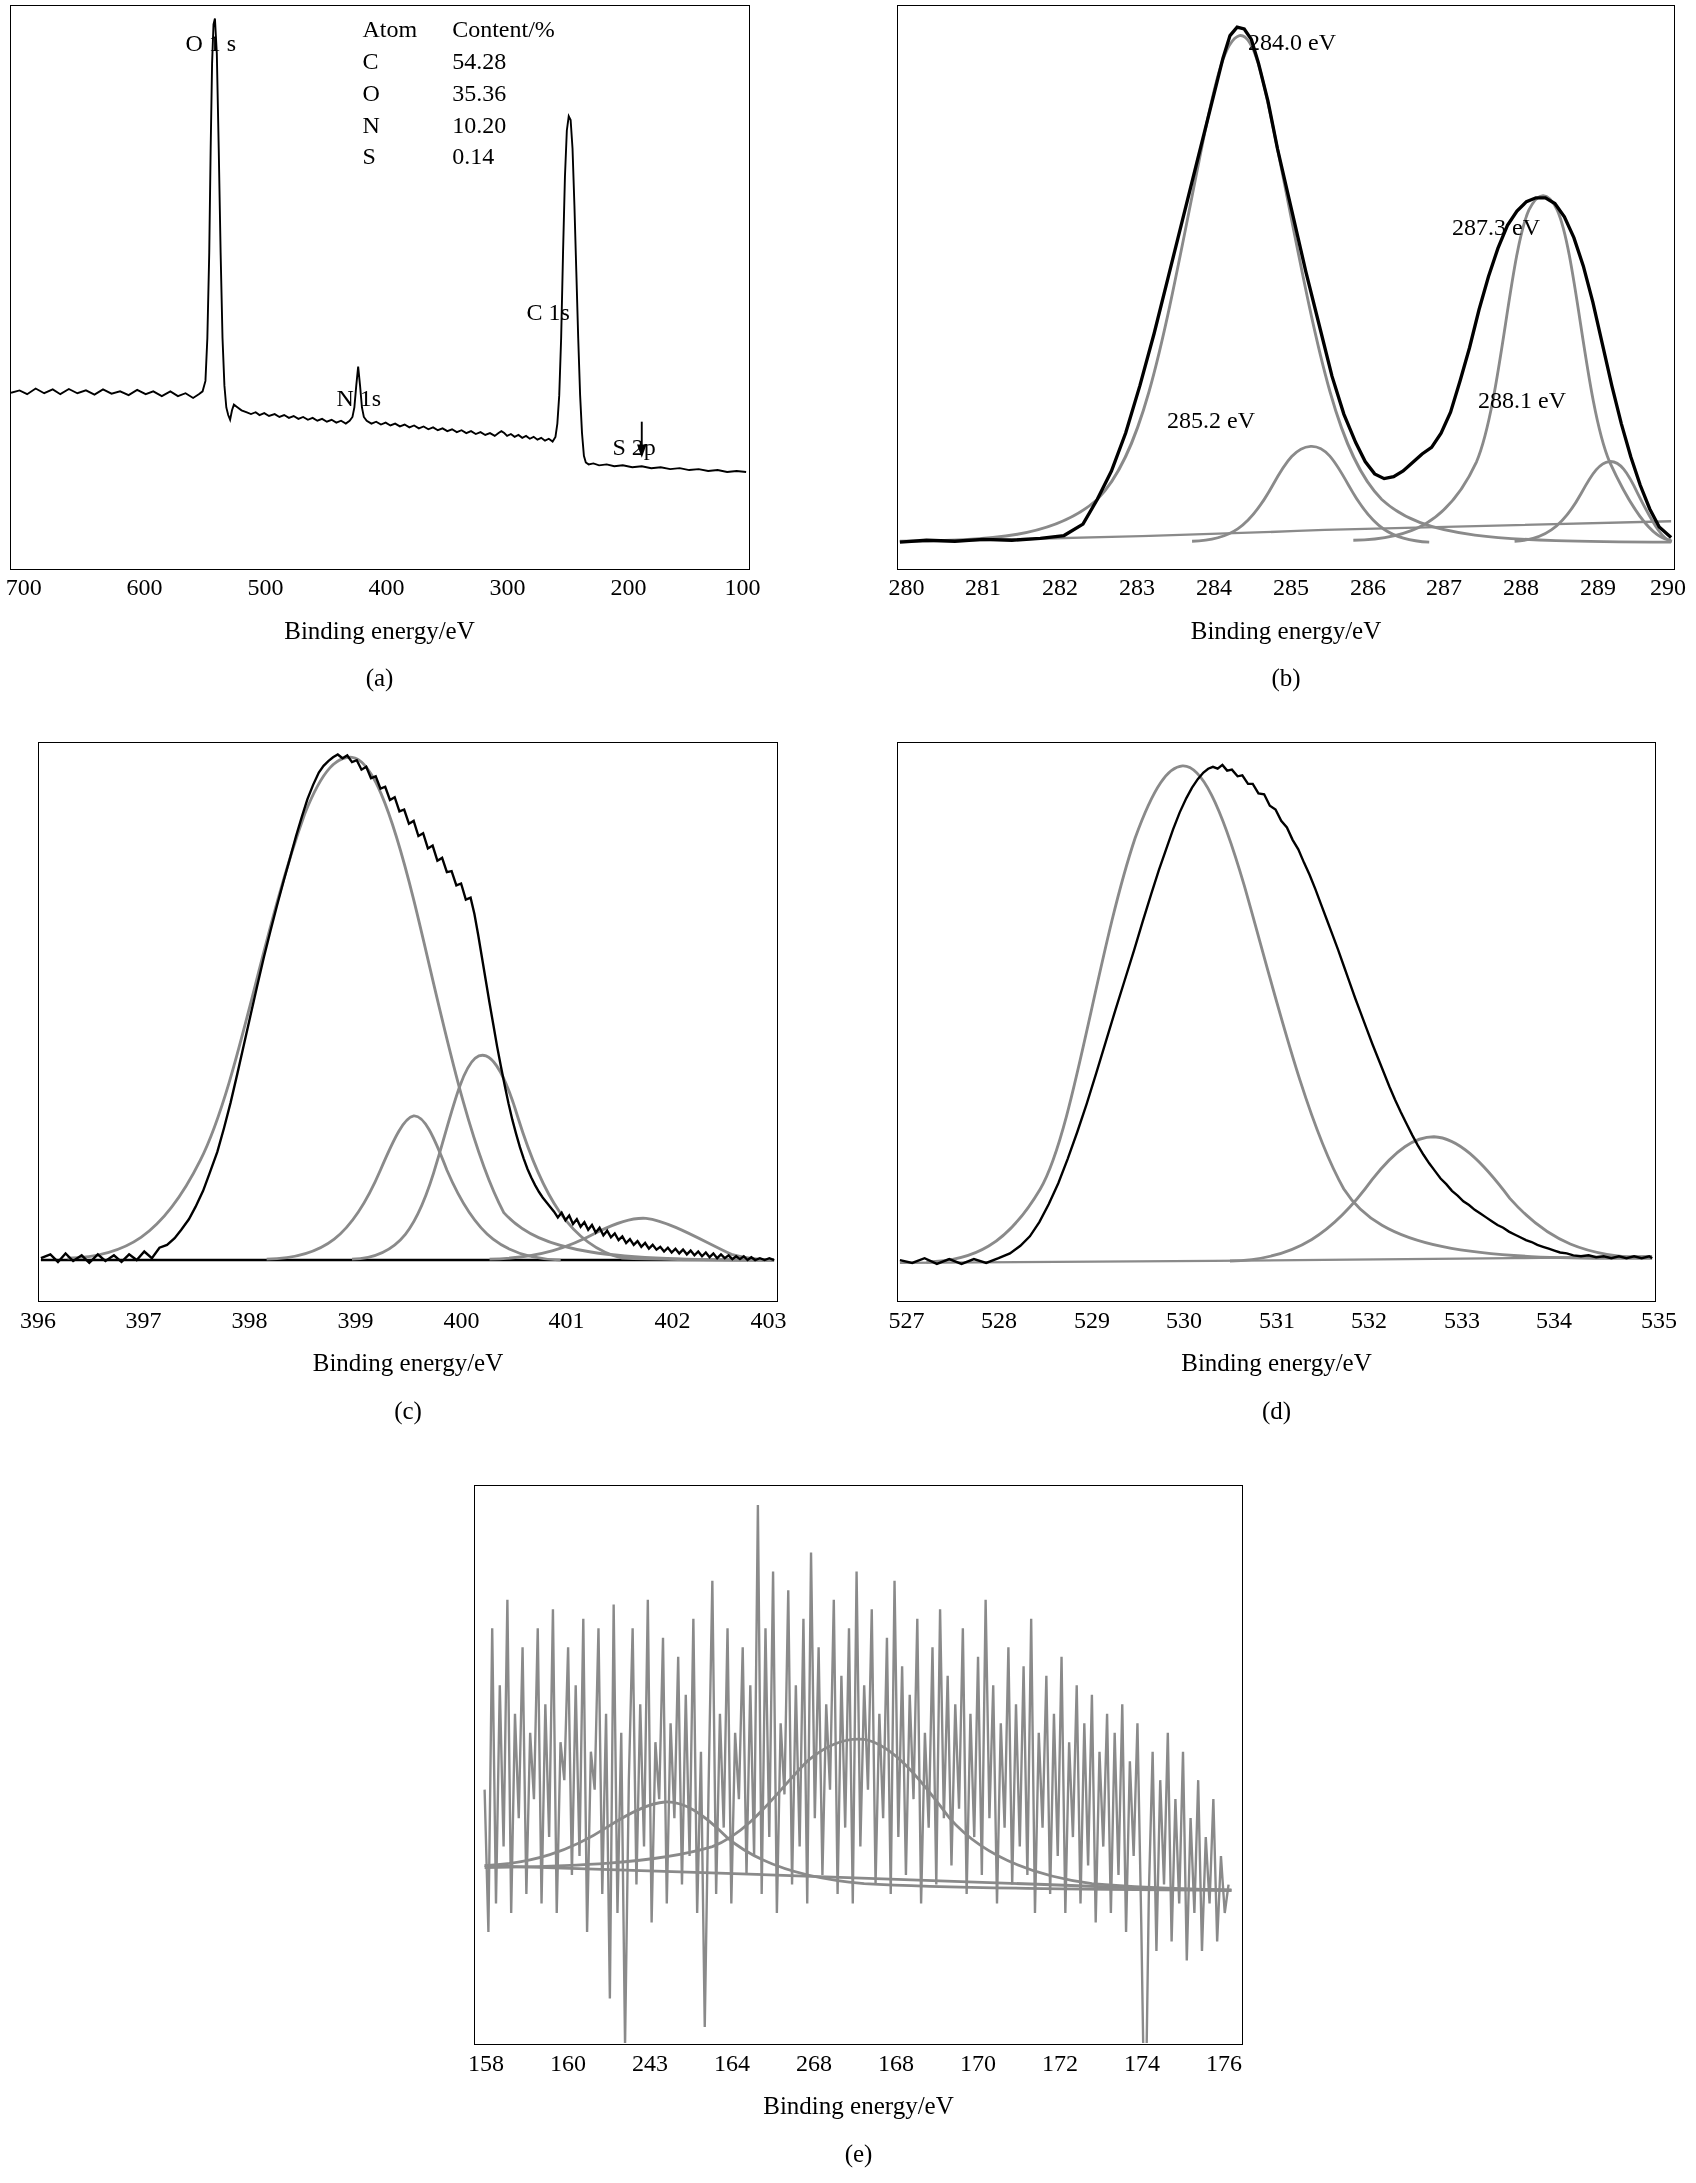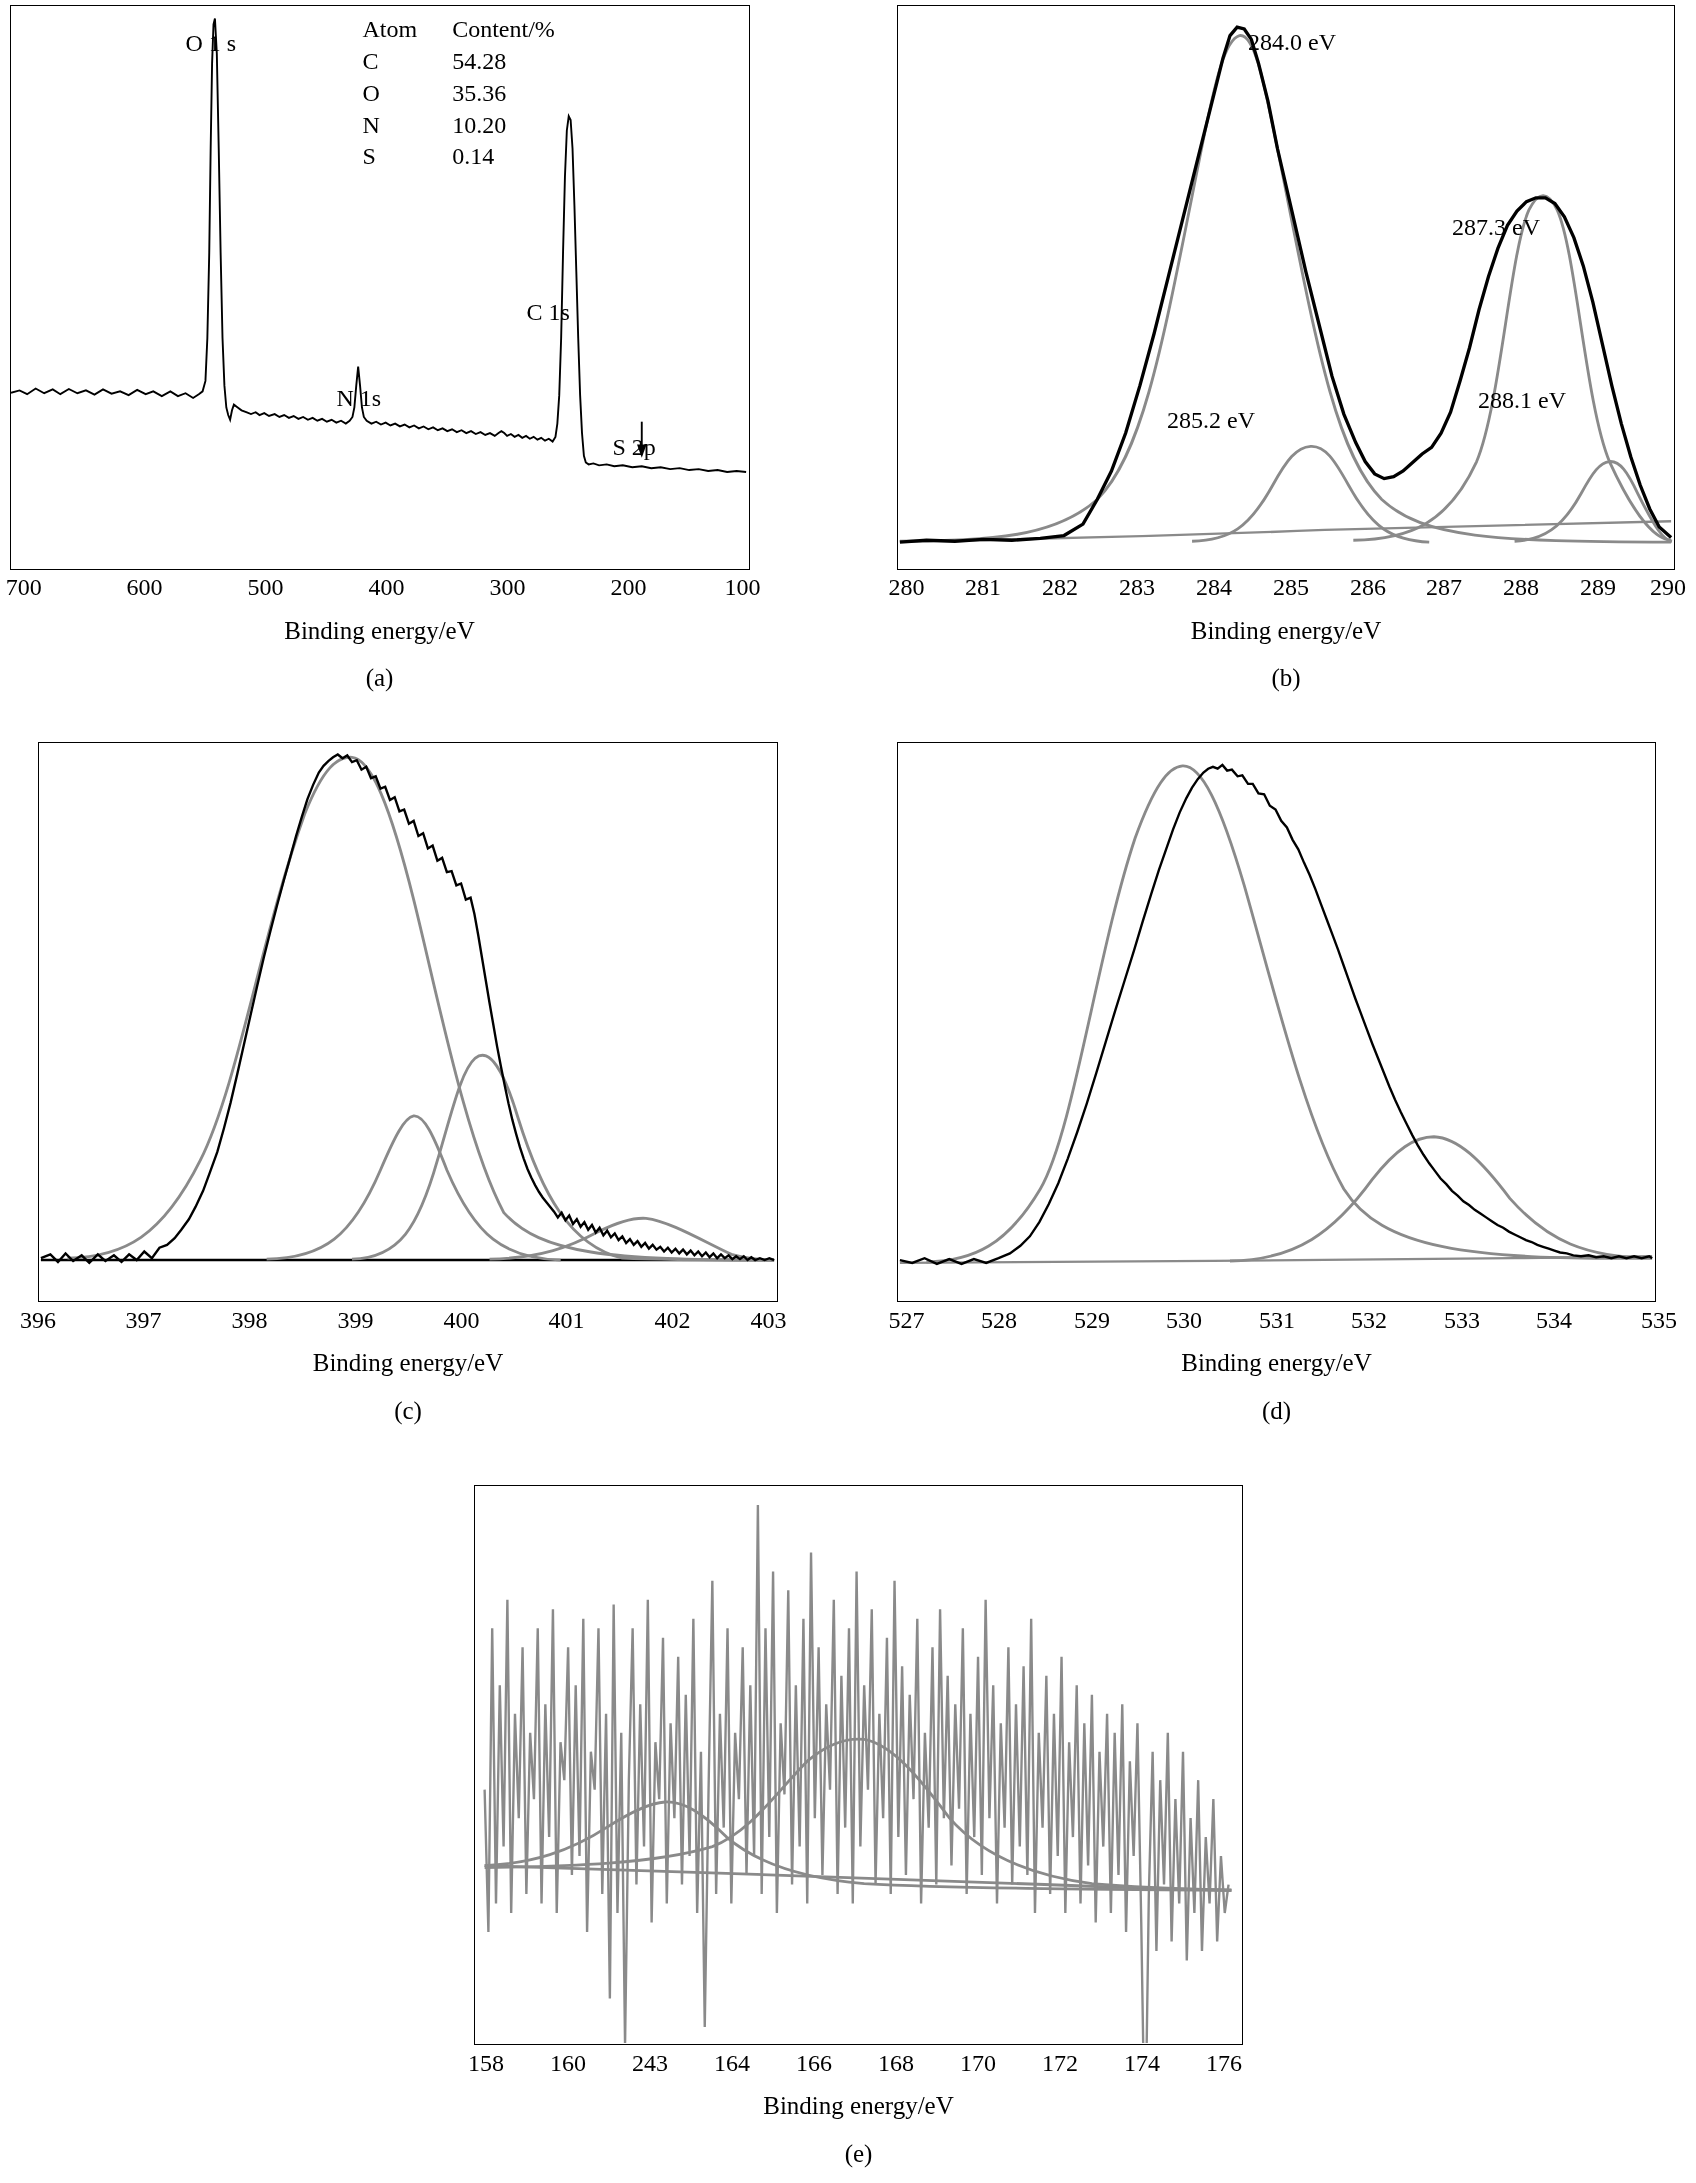--- a/index.html
+++ b/index.html
@@ -196,21 +196,21 @@
 
       <polyline fill="none" stroke="#8a8a8a" stroke-width="5" points="20,640 28,940 36,300 44,880 52,420 60,760 68,240 76,900 84,480 92,700 100,340 108,860 116,520 124,660 132,300 140,880 148,460 156,740 164,260 172,900 180,540 188,620 196,340 204,820 212,420 220,780 228,280 236,940 244,560 252,640 260,300 268,860 276,480 284,1080 292,250 300,900 308,520 316,1180 324,620 332,300 340,840 348,460 356,760 364,240 372,920 380,540 388,660 396,320 404,880 412,500 420,700 428,360 436,840 444,440 452,780 460,280 468,900 476,560 484,1140 492,640 500,200 508,860 516,480 524,720 532,300 540,880 548,520 556,660 564,340 572,820 580,420 588,780 596,40 604,860 612,300 620,740 628,180 636,900 644,500 652,650 660,220 668,840 676,420 684,760 692,280 700,880 708,140 716,700 724,340 732,820 740,460 748,640 756,240 764,860 772,400 780,720 788,300 796,880 804,180 812,760 820,420 828,640 836,260 844,840 852,480 860,700 868,320 876,860 884,200 892,740 900,380 908,820 916,440 924,660 932,280 940,880 948,520 956,720 964,340 972,840 980,260 988,700 996,400 1004,800 1012,460 1020,680 1028,300 1036,860 1044,480 1052,740 1060,360 1068,820 1076,240 1084,700 1092,420 1100,880 1108,500 1116,720 1124,340 1132,840 1140,460 1148,760 1156,380 1164,820 1172,280 1180,900 1188,520 1196,720 1204,400 1212,860 1220,480 1228,780 1236,360 1244,900 1252,540 1260,740 1268,420 1276,880 1284,500 1292,800 1300,440 1308,920 1316,560 1324,760 1332,480 1340,900 1348,520 1356,820 1364,460 1372,940 1380,580 1388,780 1396,500 1404,920 1412,1420 1420,860 1428,560 1436,980 1444,620 1452,840 1460,520 1468,960 1476,660 1484,880 1492,560 1500,1000 1508,700 1516,900 1524,620 1532,980 1540,740 1548,880 1556,660 1564,960 1572,780 1580,900 1588,840"></polyline>
     </svg>
   </div>
 
   <div>
     <div class="tick-label" style="left:12px;top:565px;">158</div>
     <div class="tick-label" style="left:94px;top:565px;">160</div>
     <div class="tick-label" style="left:176px;top:565px;">243</div>
     <div class="tick-label" style="left:258px;top:565px;">164</div>
-    <div class="tick-label" style="left:340px;top:565px;">166</div>
+    <div class="tick-label" style="left:340px;top:565px;">268</div>
     <div class="tick-label" style="left:422px;top:565px;">168</div>
     <div class="tick-label" style="left:504px;top:565px;">170</div>
     <div class="tick-label" style="left:586px;top:565px;">172</div>
     <div class="tick-label" style="left:668px;top:565px;">174</div>
     <div class="tick-label" style="left:750px;top:565px;">176</div>
   </div>
 
   <div class="axis-title" style="left:0;top:607px;width:769px;">Binding energy/eV</div>
   <div class="panel-letter" style="left:0;top:655px;width:769px;">(e)</div>
 </div>

